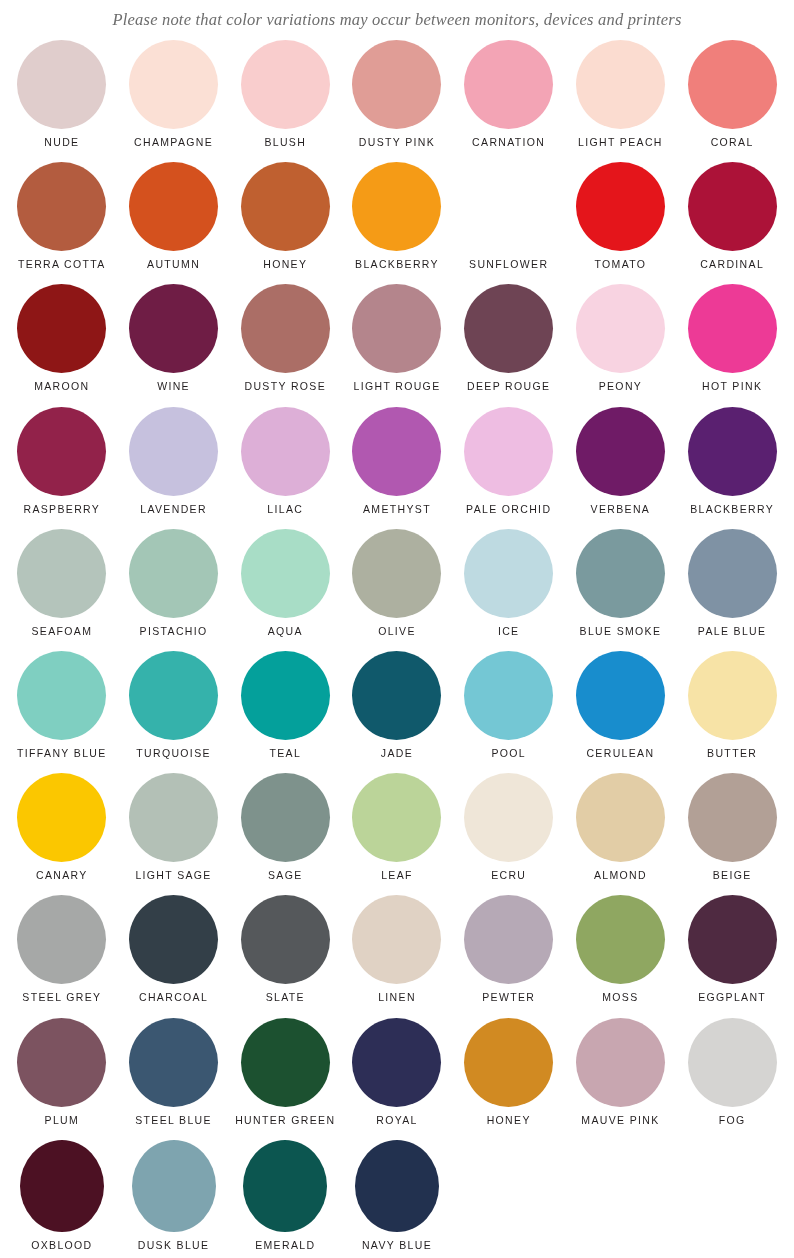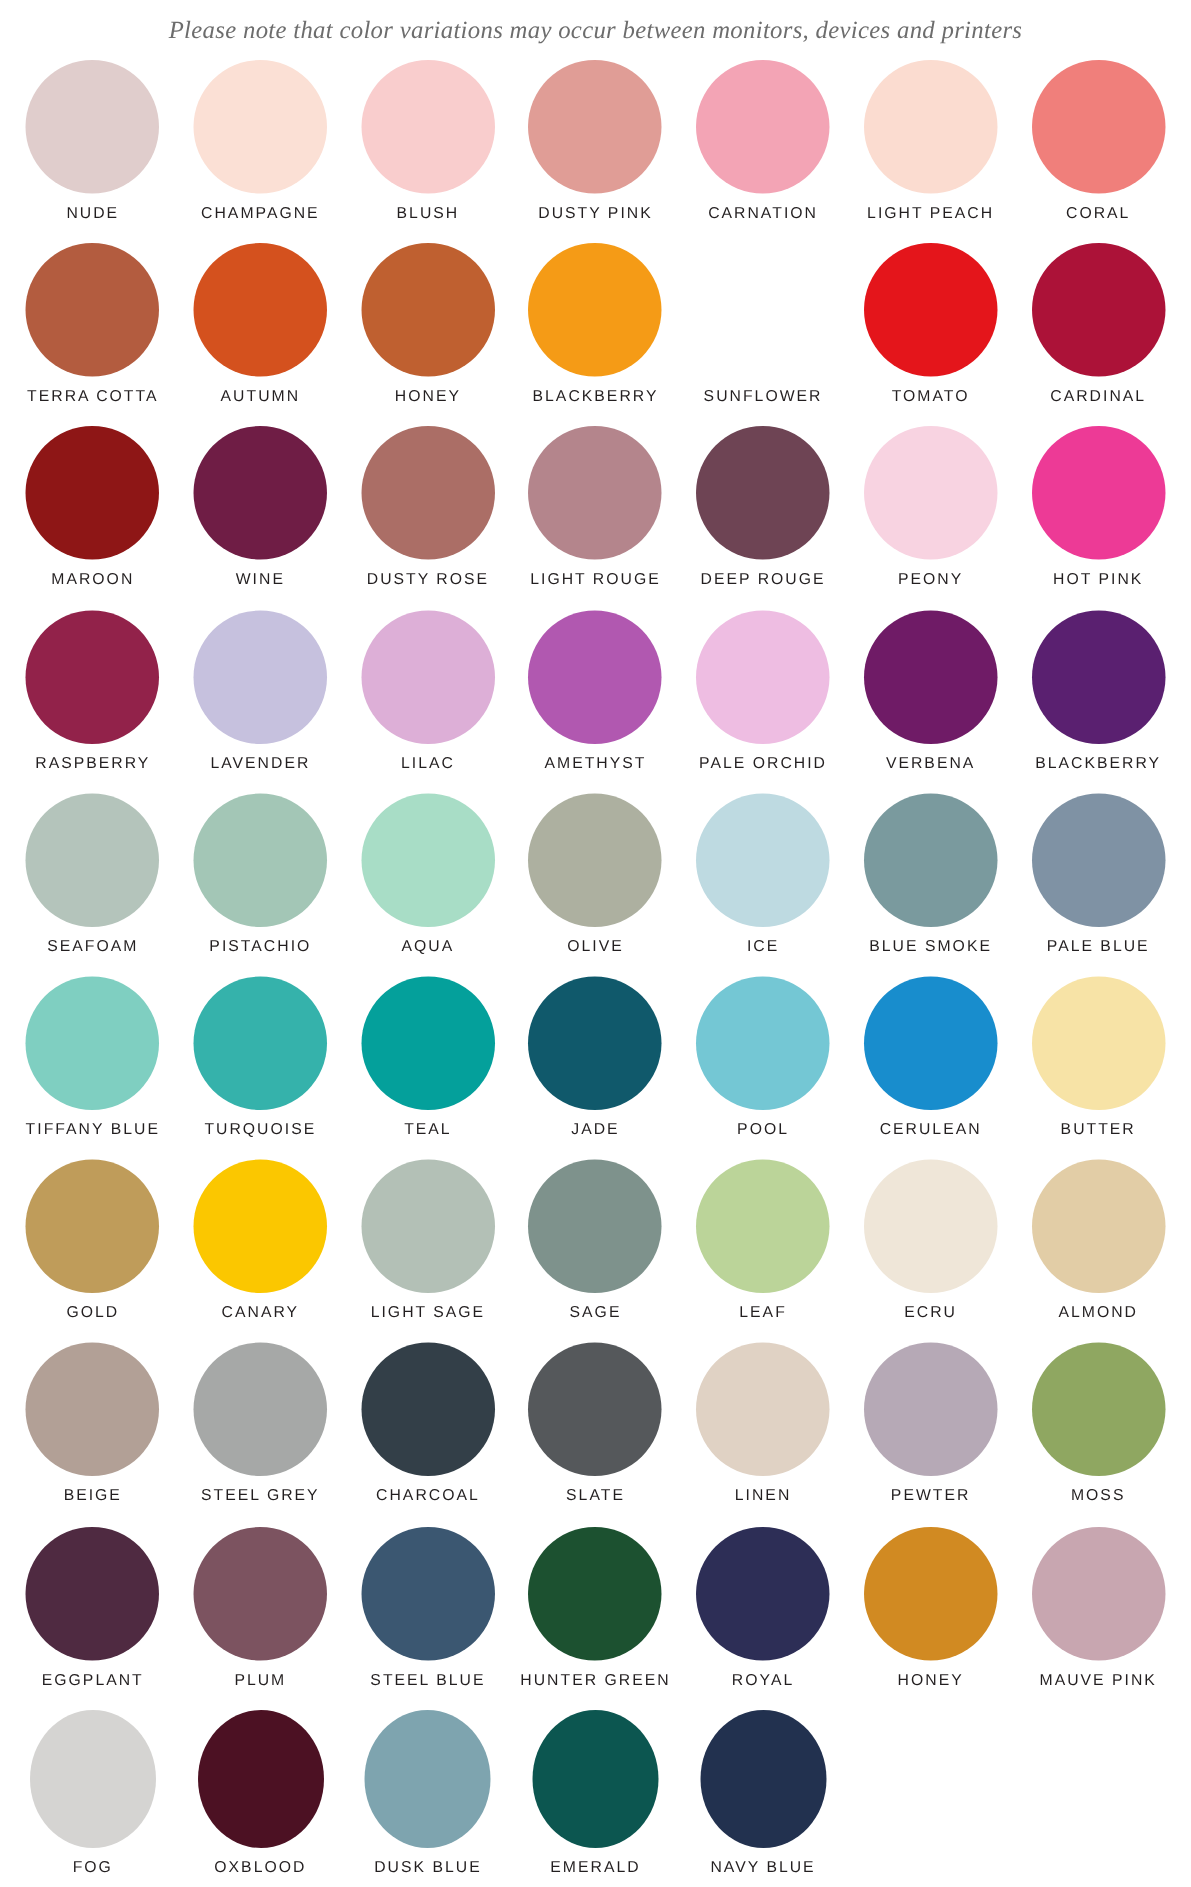--- a/index.html
+++ b/index.html
@@ -239,24 +239,20 @@
       </div>
       <div class="cell">
         <div class="swatch" style="background-color: rgb(24, 141, 205);"></div>
         <div class="label">CERULEAN</div>
       </div>
       <div class="cell">
         <div class="swatch" style="background-color: rgb(247, 227, 166);"></div>
         <div class="label">BUTTER</div>
       </div>
       <div class="cell">
-        <div class="swatch" style="background-color: rgb(191, 156, 90);"></div>
-        <div class="label">GOLD</div>
-      </div>
-      <div class="cell">
         <div class="swatch" style="background-color: rgb(251, 199, 0);"></div>
         <div class="label">CANARY</div>
       </div>
       <div class="cell">
         <div class="swatch" style="background-color: rgb(179, 192, 182);"></div>
         <div class="label">LIGHT SAGE</div>
       </div>
       <div class="cell">
         <div class="swatch" style="background-color: rgb(126, 146, 140);"></div>
         <div class="label">SAGE</div>

